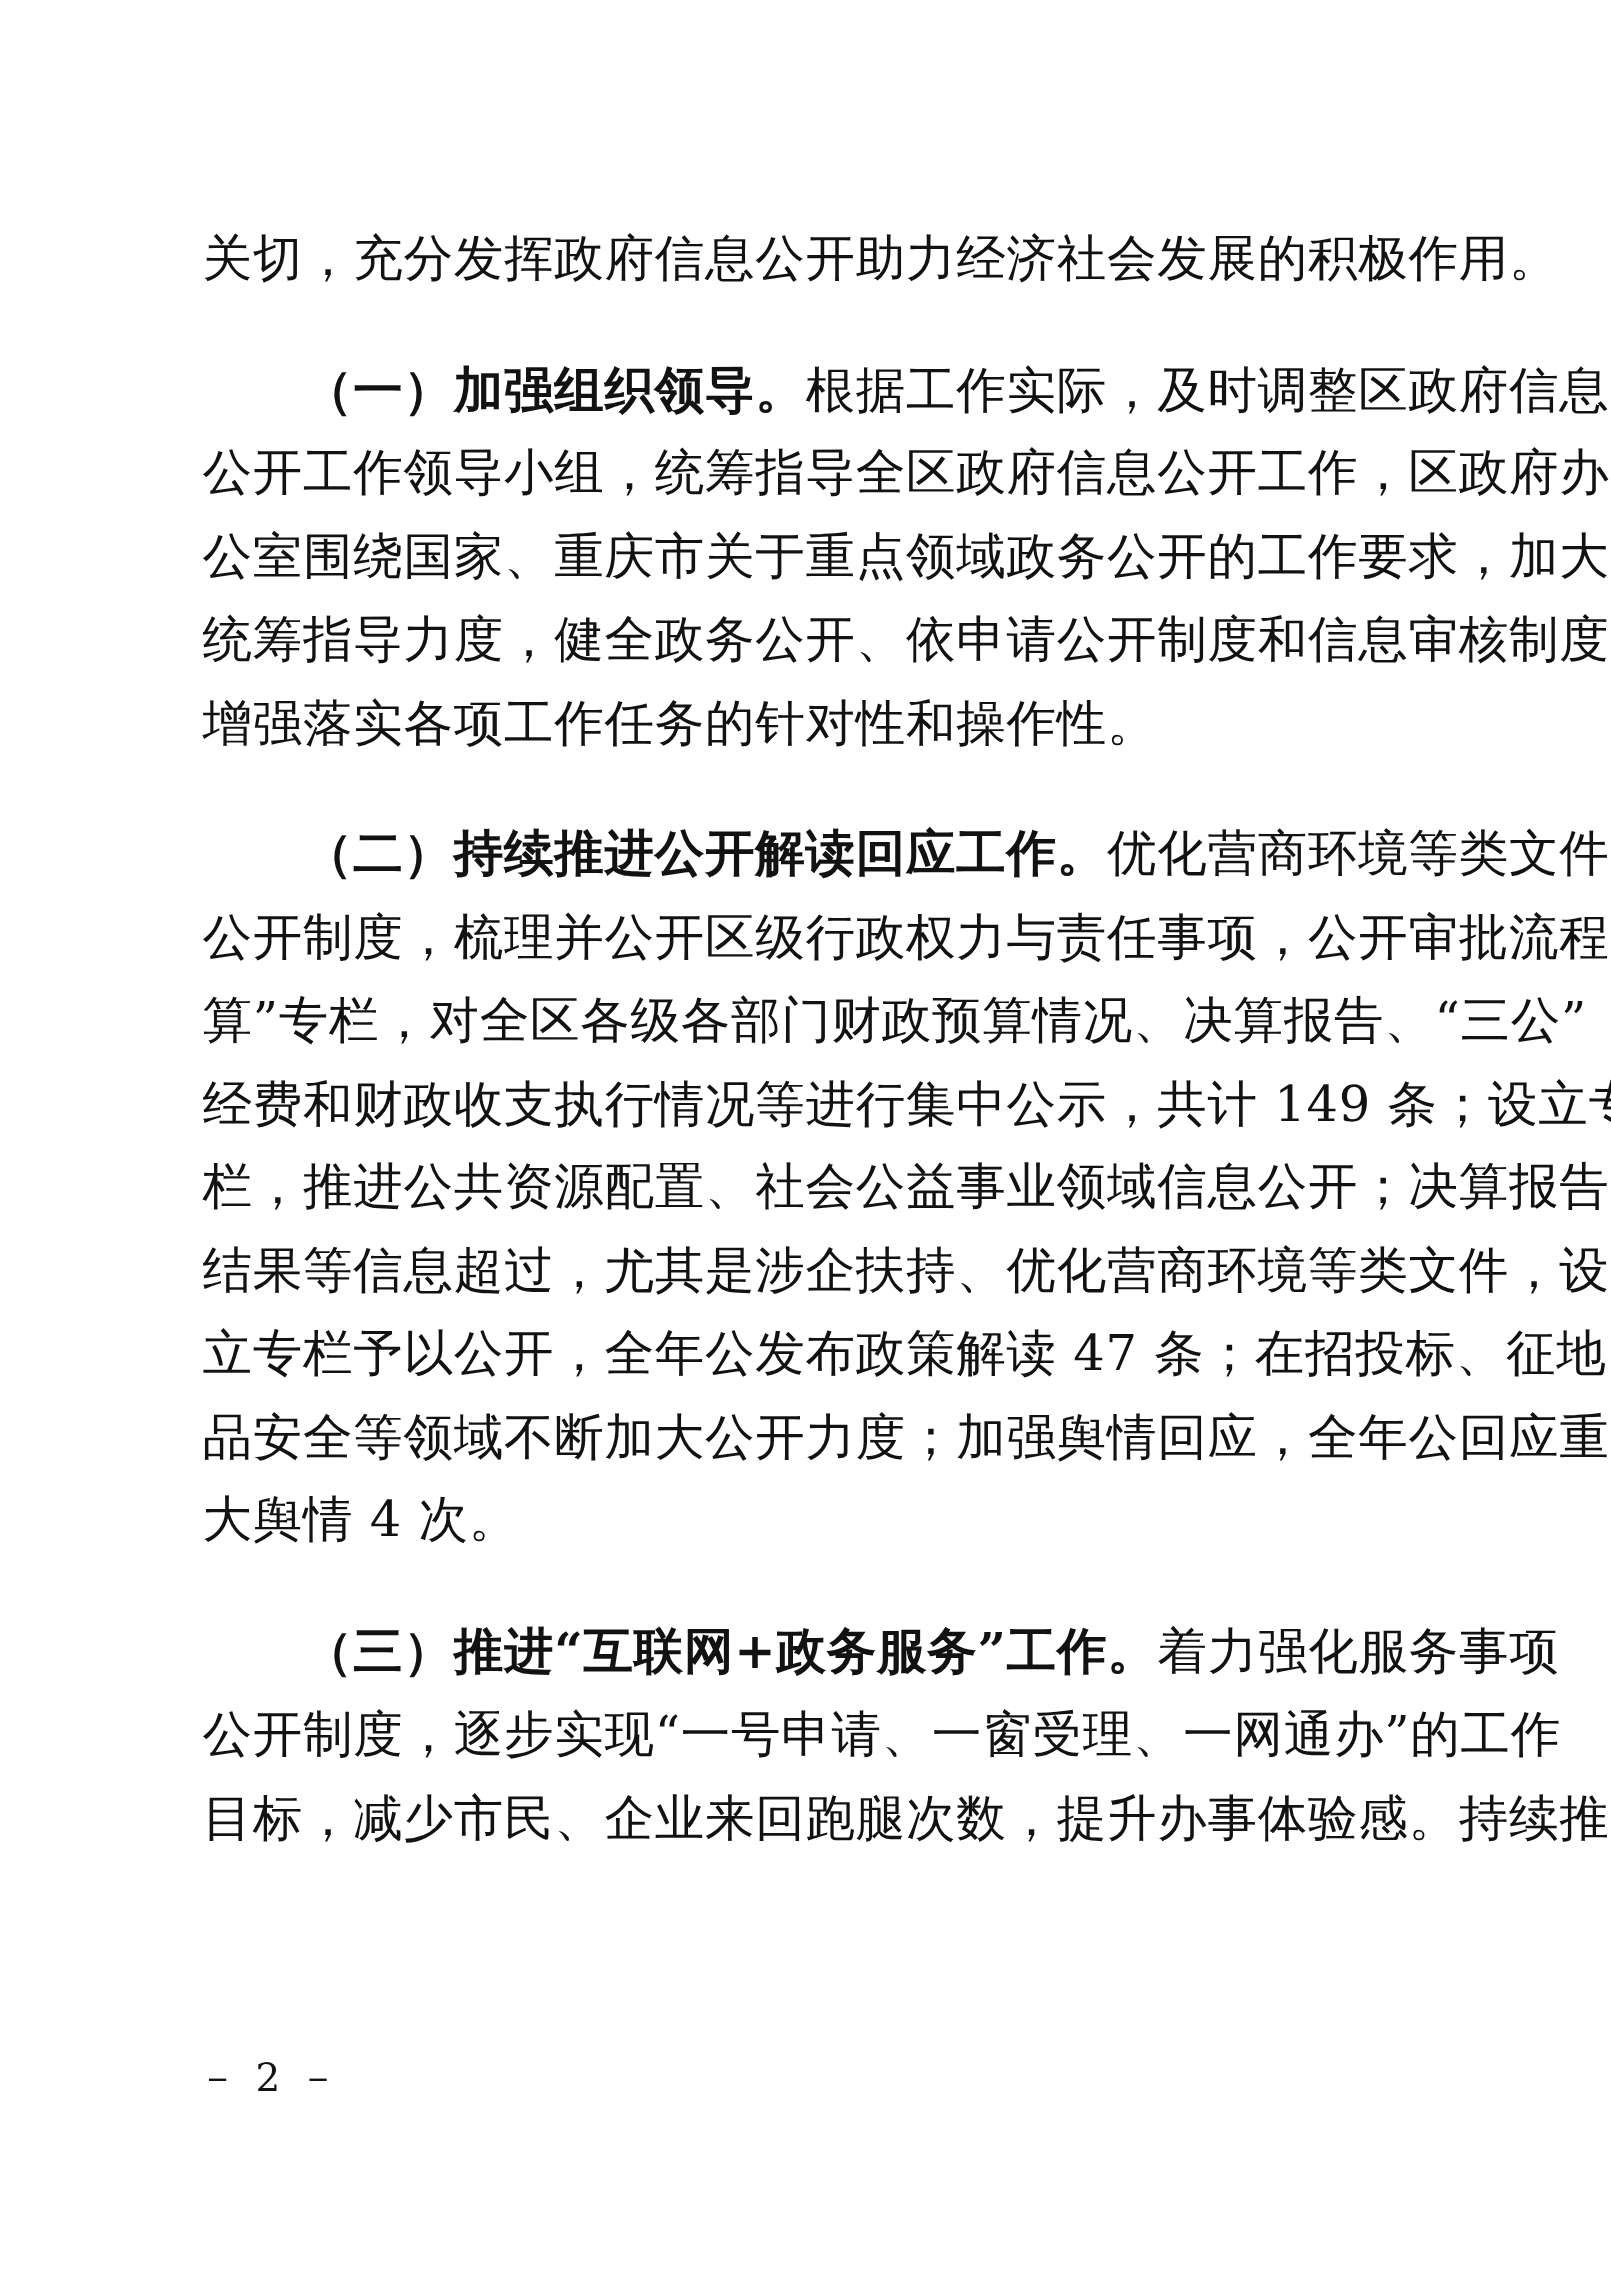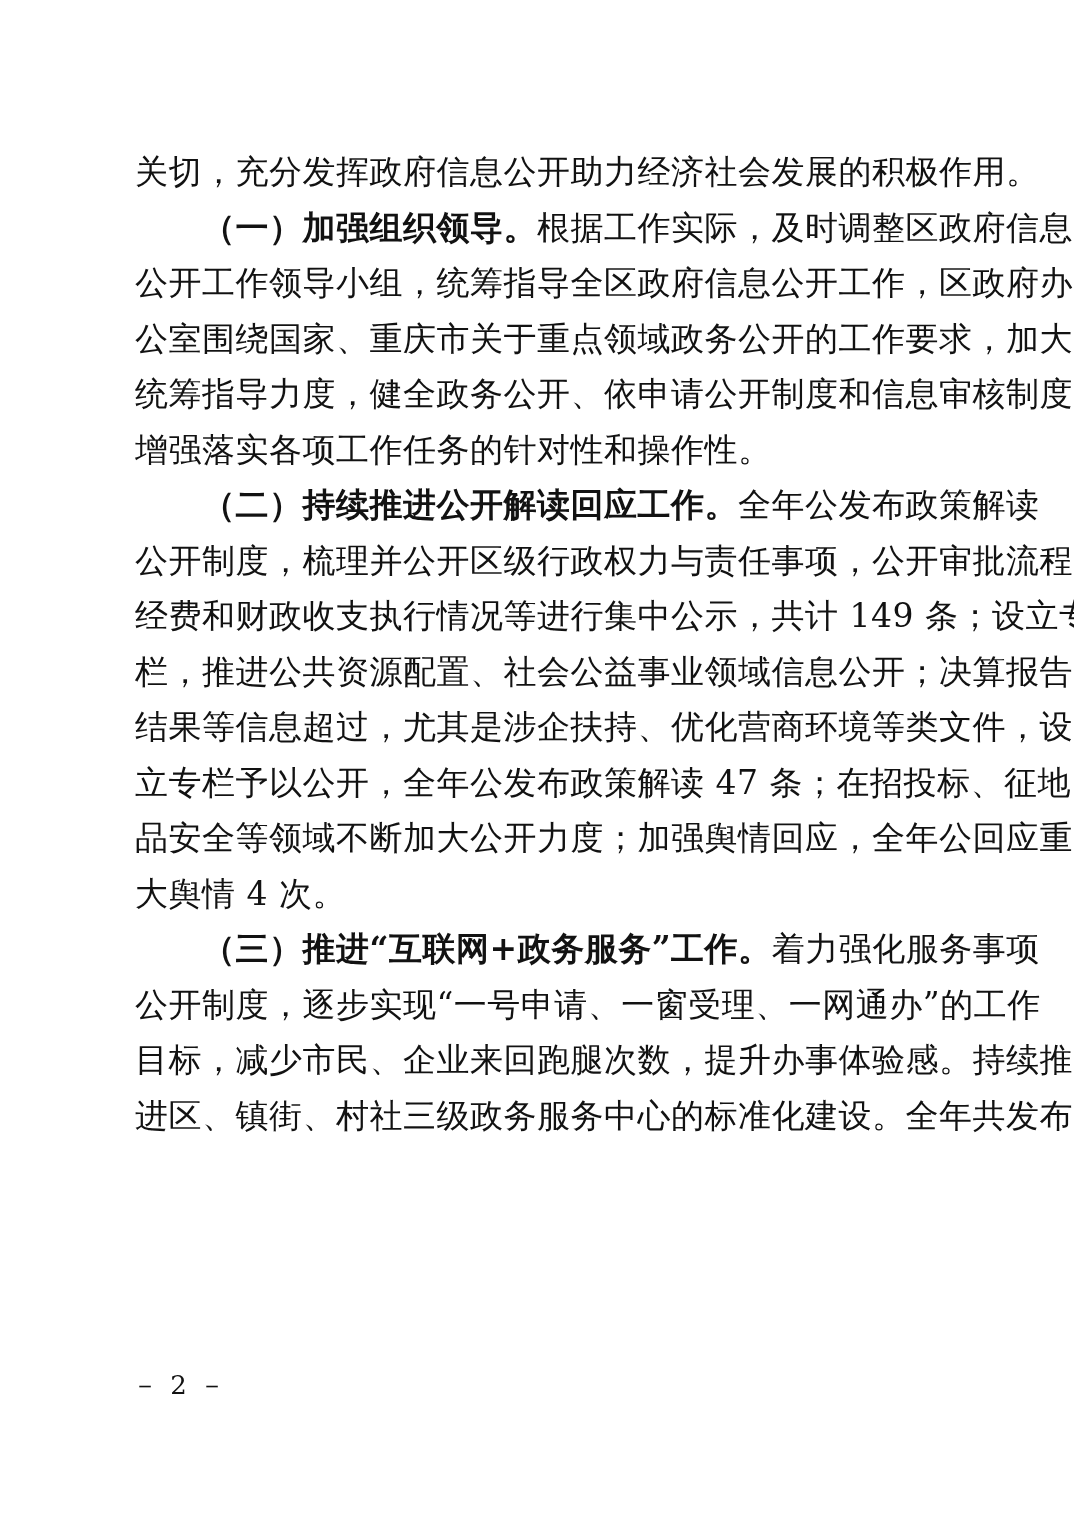--- a/index.html
+++ b/index.html
@@ -26,20 +26,21 @@
   .line {
     height: 55.5px;
     display: flex;
     align-items: center;
     font-size: 33px;
     letter-spacing: 0.5px;
     white-space: pre;
   }
   .line.indent {
     padding-left: 67px;
+    margin-top: 32px;
   }
   .bold {
     font-weight: 700;
   }
   .page-number {
     position: absolute;
     left: 132px;
     top: 1368px;
     font-size: 26px;
     letter-spacing: 2px;
@@ -50,27 +51,27 @@
 <body>
 
 <div class="page">
   <div class="doc-body">
       <div class="line"><span>关切，充分发挥政府信息公开助力经济社会发展的积极作用。</span></div>
       <div class="line indent"><span class="bold">（一）加强组织领导。</span><span>根据工作实际，及时调整区政府信息</span></div>
       <div class="line"><span>公开工作领导小组，统筹指导全区政府信息公开工作，区政府办</span></div>
       <div class="line"><span>公室围绕国家、重庆市关于重点领域政务公开的工作要求，加大</span></div>
       <div class="line"><span>统筹指导力度，健全政务公开、依申请公开制度和信息审核制度，</span></div>
       <div class="line"><span>增强落实各项工作任务的针对性和操作性。</span></div>
-      <div class="line indent"><span class="bold">（二）持续推进公开解读回应工作。</span><span>全年公发布政策解读</span></div>
+      <div class="line indent"><span class="bold">（二）持续推进公开解读回应工作。</span><span>优化营商环境等类文件</span></div>
       <div class="line"><span>公开制度，梳理并公开区级行政权力与责任事项，公开审批流程、</span></div>
+      <div class="line"><span>算”专栏，对全区各级各部门财政预算情况、决算报告、“三公”</span></div>
       <div class="line"><span>经费和财政收支执行情况等进行集中公示，共计 149 条；设立专</span></div>
       <div class="line"><span>栏，推进公共资源配置、社会公益事业领域信息公开；决算报告</span></div>
       <div class="line"><span>结果等信息超过，尤其是涉企扶持、优化营商环境等类文件，设</span></div>
       <div class="line"><span>立专栏予以公开，全年公发布政策解读 47 条；在招投标、征地</span></div>
       <div class="line"><span>品安全等领域不断加大公开力度；加强舆情回应，全年公回应重</span></div>
       <div class="line"><span>大舆情 4 次。</span></div>
       <div class="line indent"><span class="bold">（三）推进“互联网+政务服务”工作。</span><span>着力强化服务事项</span></div>
       <div class="line"><span>公开制度，逐步实现“一号申请、一窗受理、一网通办”的工作</span></div>
       <div class="line"><span>目标，减少市民、企业来回跑腿次数，提升办事体验感。持续推</span></div>
-      <div class="line"><span>进区、镇街、村社三级政务服务中心的标准化建设。全年共发布</span></div>
     </div>
   <div class="page-number">－ 2 －</div>
 </div>
 
 </body></html>

